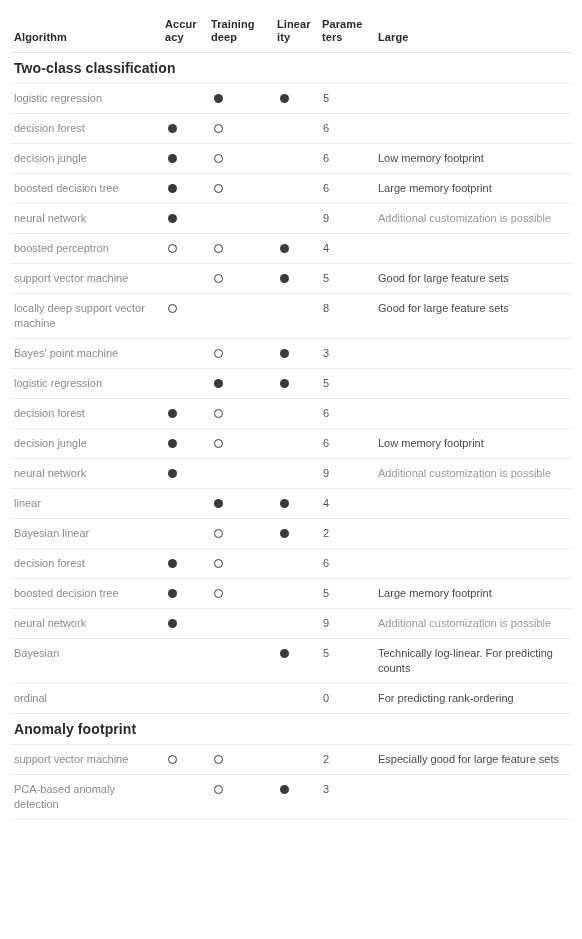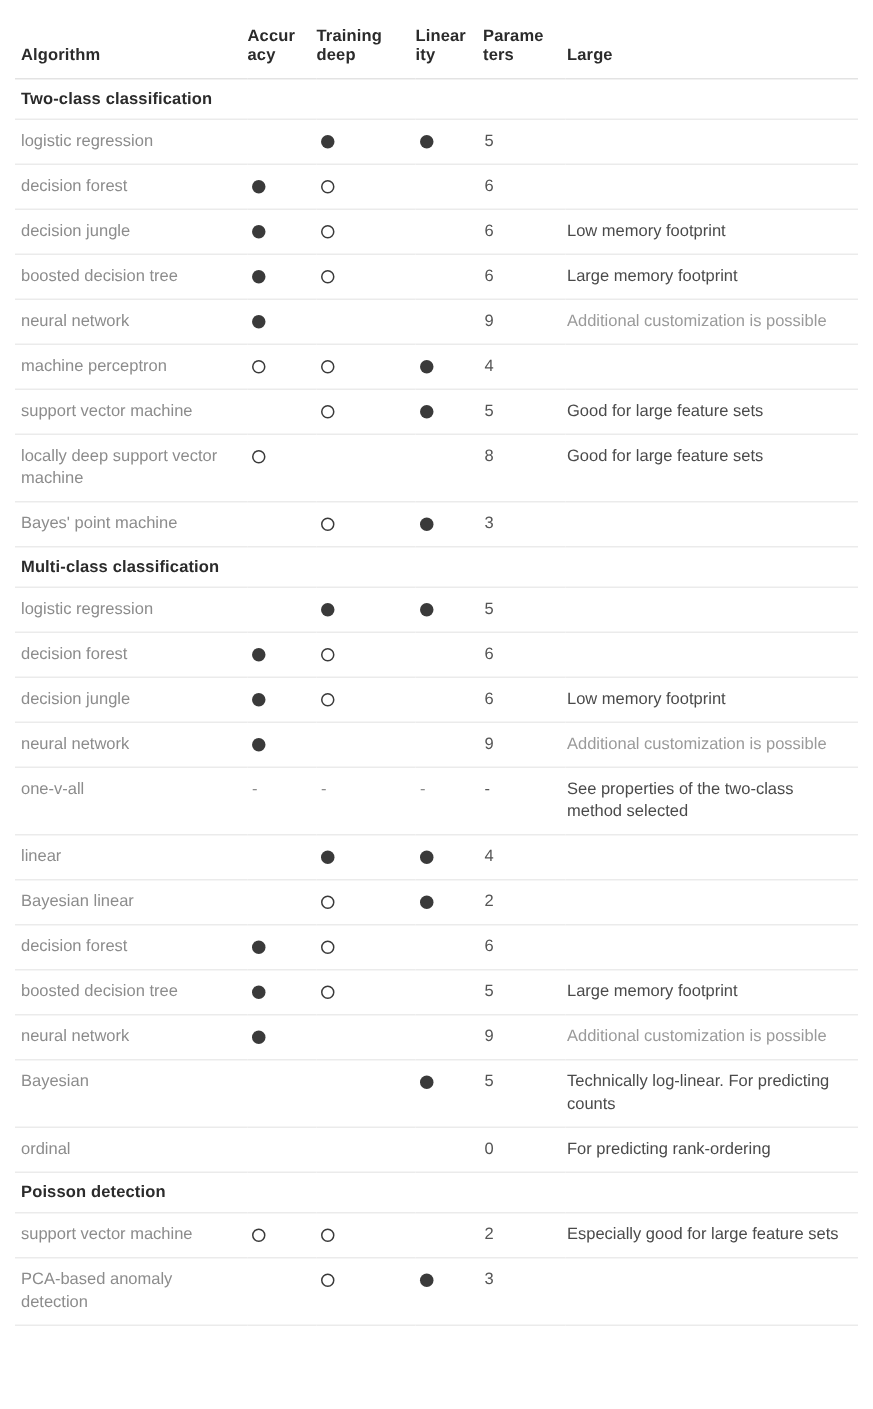--- a/index.html
+++ b/index.html
@@ -40,21 +40,21 @@
     padding: 0 0 7px 0;
     line-height: 13.5px;
     letter-spacing: 0.1px;
     border-bottom: 1px solid #e3e3e3;
   }
   thead th.h-alg   { padding-left: 4px; }
   thead th.h-notes { padding-left: 1px; }
   thead tr { height: 52px; }
 
   tr.section-row td {
-    font-size: 11px;
+    font-size: 14px;
     font-weight: bold;
     color: #2b2b2b;
     padding: 7px 0 7px 4px;
     border-bottom: 1px solid #ebebeb;
     letter-spacing: 0.1px;
   }
 
   tr.data-row td {
     font-size: 11px;
     color: #8c8c8c;
@@ -169,21 +169,21 @@
         </tr>
         <tr class="data-row">
           <td class="cell-alg">neural network</td>
           <td class="cell-mark"><span class="dot filled"></span></td>
           <td class="cell-mark"><span class="blank"></span></td>
           <td class="cell-mark"><span class="blank"></span></td>
           <td class="cell-param">9</td>
           <td class="cell-notes muted">Additional customization is possible</td>
         </tr>
         <tr class="data-row">
-          <td class="cell-alg">machine perceptron</td>
+          <td class="cell-alg">boosted perceptron</td>
           <td class="cell-mark"><span class="dot hollow"></span></td>
           <td class="cell-mark"><span class="dot hollow"></span></td>
           <td class="cell-mark"><span class="dot filled"></span></td>
           <td class="cell-param">4</td>
           <td class="cell-notes"></td>
         </tr>
         <tr class="data-row">
           <td class="cell-alg">support vector machine</td>
           <td class="cell-mark"><span class="blank"></span></td>
           <td class="cell-mark"><span class="dot hollow"></span></td>
@@ -200,23 +200,20 @@
           <td class="cell-notes">Good for large feature sets</td>
         </tr>
         <tr class="data-row">
           <td class="cell-alg">Bayes' point machine</td>
           <td class="cell-mark"><span class="blank"></span></td>
           <td class="cell-mark"><span class="dot hollow"></span></td>
           <td class="cell-mark"><span class="dot filled"></span></td>
           <td class="cell-param">3</td>
           <td class="cell-notes"></td>
         </tr>
-        <tr class="section-row">
-          <td colspan="6">Multi-class classification</td>
-        </tr>
         <tr class="data-row">
           <td class="cell-alg">logistic regression</td>
           <td class="cell-mark"><span class="blank"></span></td>
           <td class="cell-mark"><span class="dot filled"></span></td>
           <td class="cell-mark"><span class="dot filled"></span></td>
           <td class="cell-param">5</td>
           <td class="cell-notes"></td>
         </tr>
         <tr class="data-row">
           <td class="cell-alg">decision forest</td>
@@ -236,28 +233,20 @@
         </tr>
         <tr class="data-row">
           <td class="cell-alg">neural network</td>
           <td class="cell-mark"><span class="dot filled"></span></td>
           <td class="cell-mark"><span class="blank"></span></td>
           <td class="cell-mark"><span class="blank"></span></td>
           <td class="cell-param">9</td>
           <td class="cell-notes muted">Additional customization is possible</td>
         </tr>
         <tr class="data-row">
-          <td class="cell-alg">one-v-all</td>
-          <td class="cell-mark"><span class="dash">-</span></td>
-          <td class="cell-mark"><span class="dash">-</span></td>
-          <td class="cell-mark"><span class="dash">-</span></td>
-          <td class="cell-param">-</td>
-          <td class="cell-notes">See properties of the two-class method selected</td>
-        </tr>
-        <tr class="data-row">
           <td class="cell-alg">linear</td>
           <td class="cell-mark"><span class="blank"></span></td>
           <td class="cell-mark"><span class="dot filled"></span></td>
           <td class="cell-mark"><span class="dot filled"></span></td>
           <td class="cell-param">4</td>
           <td class="cell-notes"></td>
         </tr>
         <tr class="data-row">
           <td class="cell-alg">Bayesian linear</td>
           <td class="cell-mark"><span class="blank"></span></td>
@@ -300,21 +289,21 @@
         </tr>
         <tr class="data-row">
           <td class="cell-alg">ordinal</td>
           <td class="cell-mark"><span class="blank"></span></td>
           <td class="cell-mark"><span class="blank"></span></td>
           <td class="cell-mark"><span class="blank"></span></td>
           <td class="cell-param">0</td>
           <td class="cell-notes">For predicting rank-ordering</td>
         </tr>
         <tr class="section-row">
-          <td colspan="6">Poisson detection</td>
+          <td colspan="6">Anomaly footprint</td>
         </tr>
         <tr class="data-row">
           <td class="cell-alg">support vector machine</td>
           <td class="cell-mark"><span class="dot hollow"></span></td>
           <td class="cell-mark"><span class="dot hollow"></span></td>
           <td class="cell-mark"><span class="blank"></span></td>
           <td class="cell-param">2</td>
           <td class="cell-notes">Especially good for large feature sets</td>
         </tr>
         <tr class="data-row">

